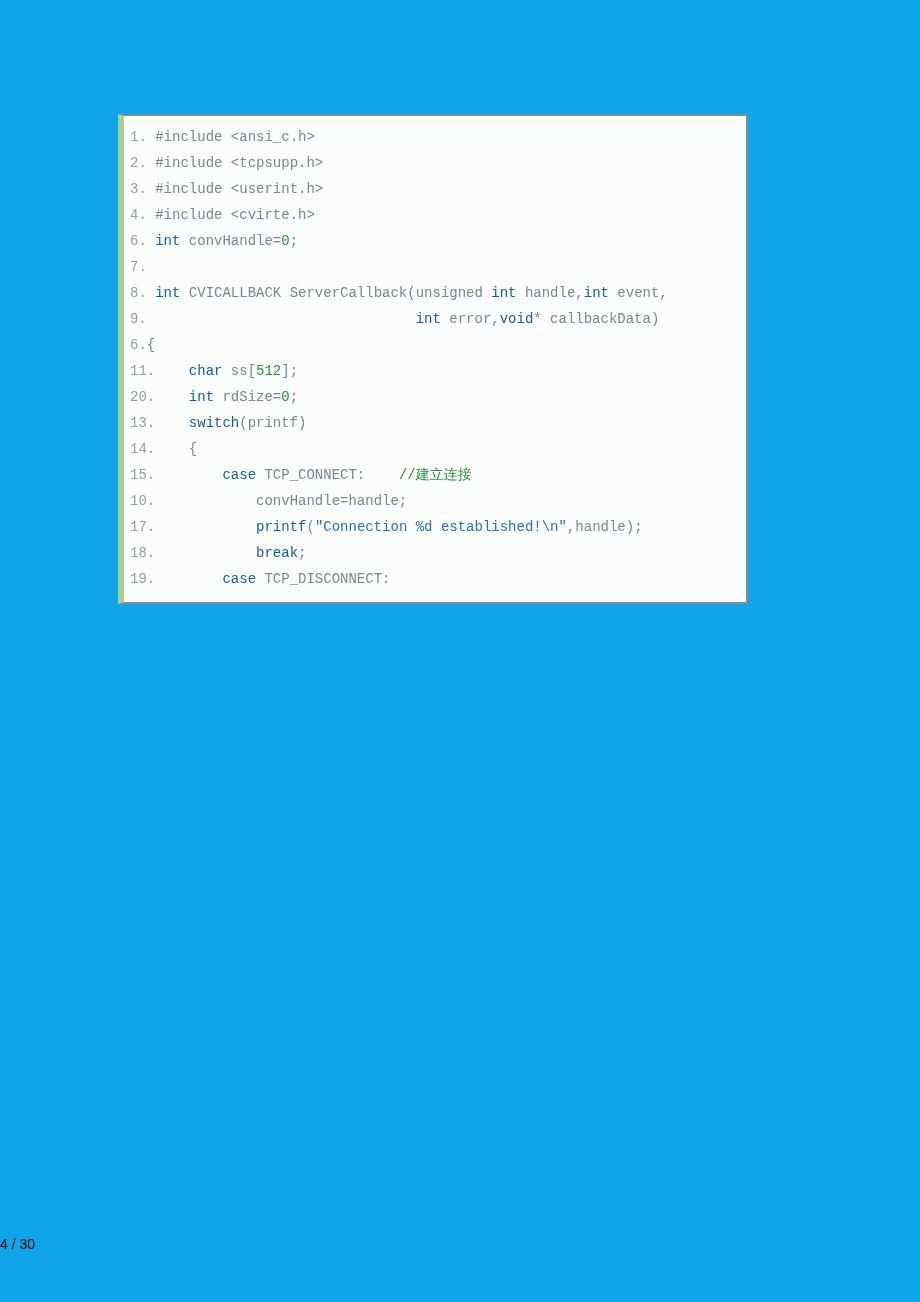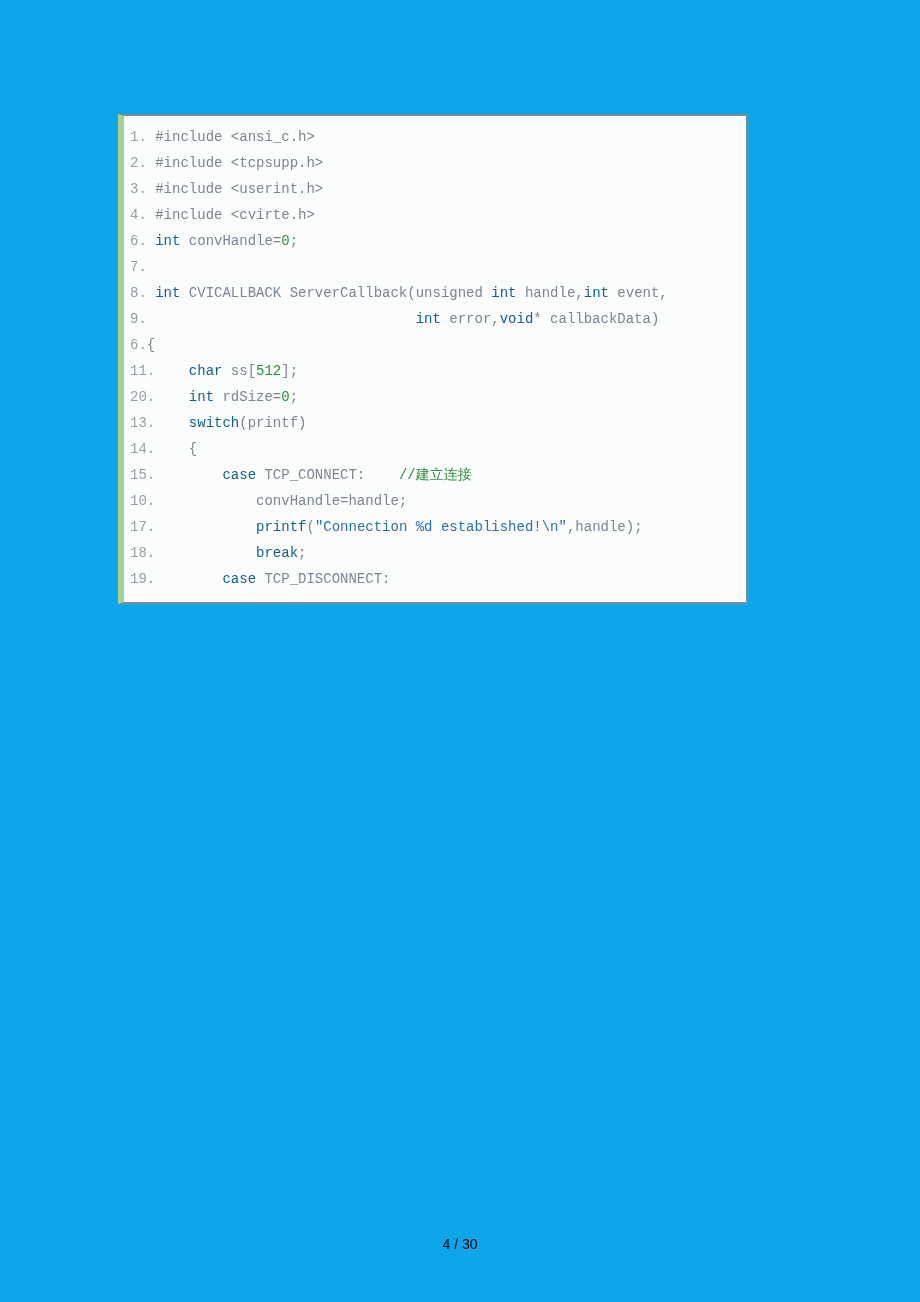--- a/index.html
+++ b/index.html
@@ -26,21 +26,21 @@
     .num { color:#959da5; }
     .kw { color:#105e96; font-weight:normal; }
     .pp { color:#7a868f; }
     .ident { color:#7a868f; }
     .grn { color:#2f8d3f; }
     .str { color:#2a6fb5; }
     .cmt { color:#2f8d3f;margin-top:34px; }
     .foot {
       position:absolute;
       left:0; right:0; bottom:50px;
-      text-align:center;
+      text-align:left;
       font-family:Arial, sans-serif;
       font-size:14px;
       color:#000;
     }
   </style>
 </head>
 <body>
 
 <div class="page">
   <div class="codebox" id="codebox">

